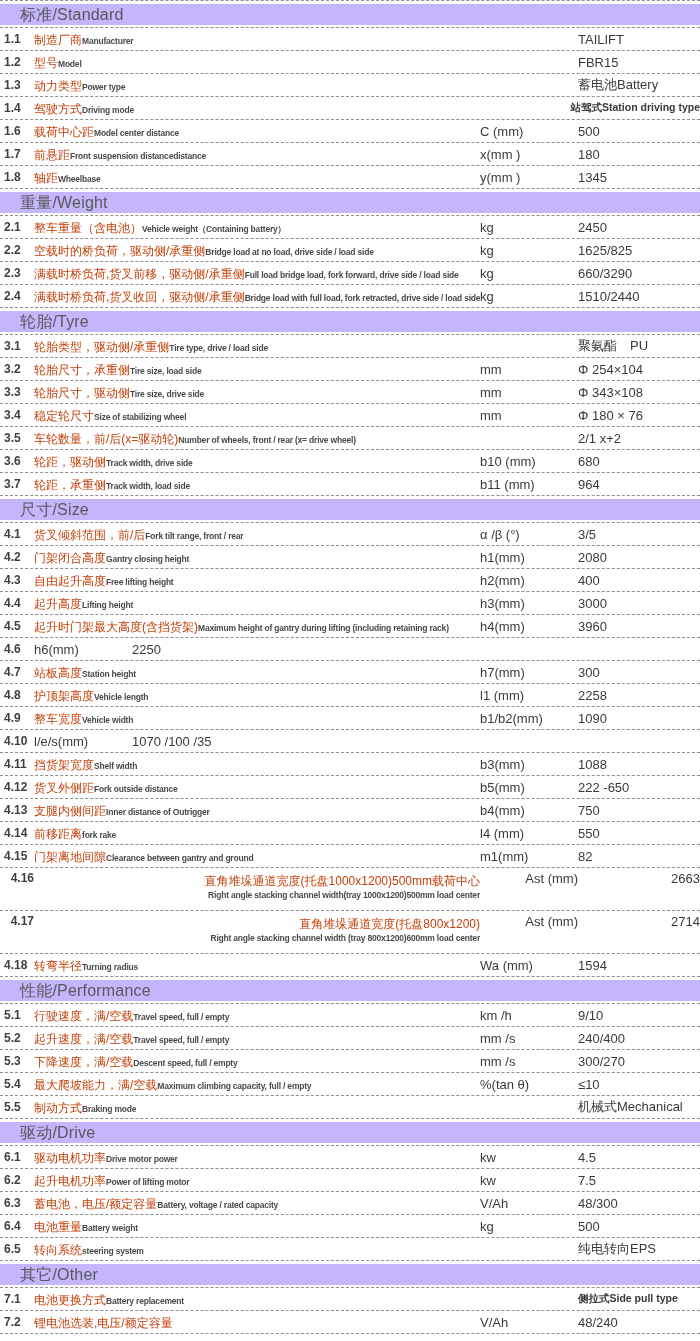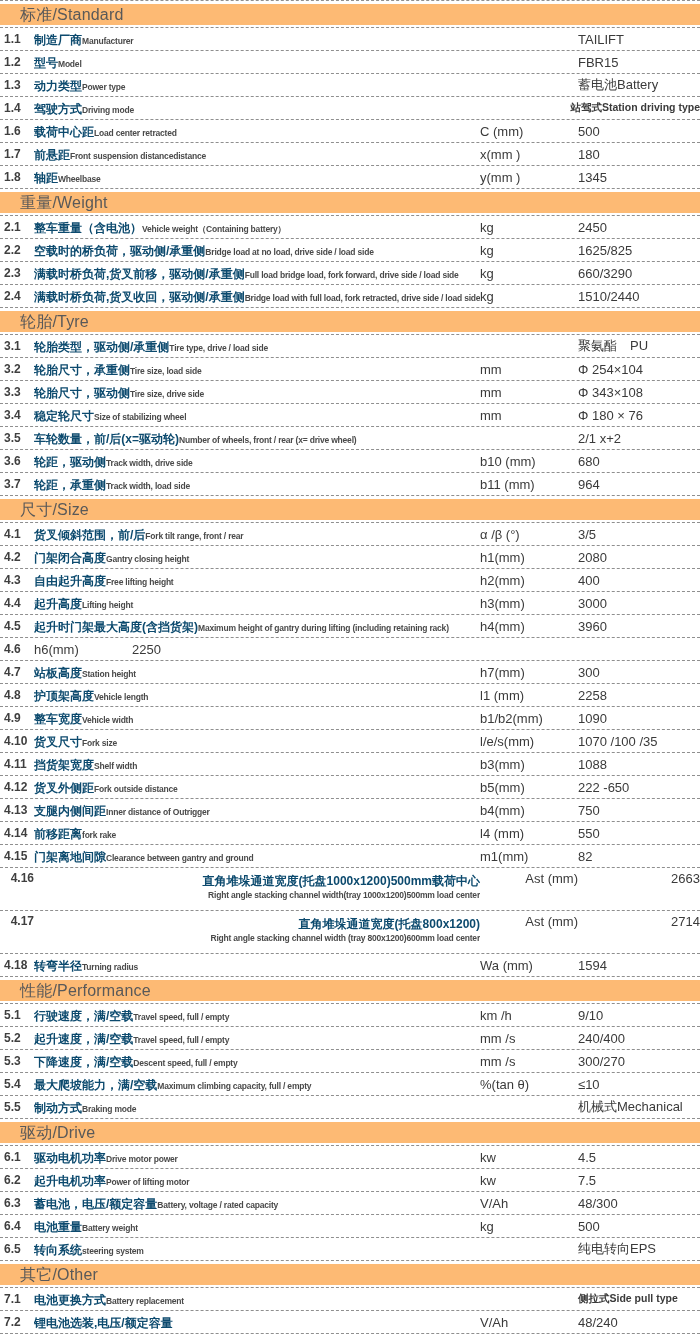--- a/index.html
+++ b/index.html
@@ -14,21 +14,21 @@
     border-top: 1px dashed #8f8f8f;
     box-sizing: border-box;
   }
   
   .sec-header {
     border-bottom: 1px dashed #8f8f8f;
     padding: 3px 0 2px 0;
     background: #ffffff;
   }
   .sec-band {
-    background: #fdba74;
+    background: #c4b5fd;
     height: 21px;
     line-height: 21px;
     padding-left: 20px;
     font-size: 16px;
     font-weight: normal;
     color: #595959;
     letter-spacing: 0.2px;
   }
   .row {
     display: flex;
@@ -55,22 +55,22 @@
   .cell-label {
     flex: 1 1 auto;
     min-width: 0;
     white-space: nowrap;
     overflow: hidden;
     line-height: 1.1;
   }
   .row.stacked .cell-label { white-space: normal; }
   .lbl-zh {
     font-size: 12px;
-    font-weight: bold;
-    color: #0c4a6e;
+    font-weight: normal;
+    color: #c2410c;
   }
   .lbl-en {
     font-size: 8.5px;
     font-weight: bold;
     color: #4a4a4a;
     letter-spacing: -0.2px;
   }
   .row.stacked .lbl-en {
     display: block;
     margin-left: 0;
@@ -117,21 +117,21 @@
         <span class="cell-value">蓄电池Battery</span>
       </div>
       <div class="row">
         <span class="cell-no">1.4</span>
         <span class="cell-label"><span class="lbl-zh">驾驶方式</span><span class="lbl-en">Driving mode</span></span>
         <span class="cell-unit"></span>
         <span class="cell-value long">站驾式Station driving type</span>
       </div>
       <div class="row">
         <span class="cell-no">1.6</span>
-        <span class="cell-label"><span class="lbl-zh">载荷中心距</span><span class="lbl-en">Load center retracted</span></span>
+        <span class="cell-label"><span class="lbl-zh">载荷中心距</span><span class="lbl-en">Model center distance</span></span>
         <span class="cell-unit">C (mm)</span>
         <span class="cell-value">500</span>
       </div>
       <div class="row">
         <span class="cell-no">1.7</span>
         <span class="cell-label"><span class="lbl-zh">前悬距</span><span class="lbl-en">Front suspension distancedistance</span></span>
         <span class="cell-unit">x(mm )</span>
         <span class="cell-value">180</span>
       </div>
       <div class="row">
@@ -269,21 +269,20 @@
         <span class="cell-value">2258</span>
       </div>
       <div class="row">
         <span class="cell-no">4.9</span>
         <span class="cell-label"><span class="lbl-zh">整车宽度</span><span class="lbl-en">Vehicle width</span></span>
         <span class="cell-unit">b1/b2(mm)</span>
         <span class="cell-value">1090</span>
       </div>
       <div class="row">
         <span class="cell-no">4.10</span>
-        <span class="cell-label"><span class="lbl-zh">货叉尺寸</span><span class="lbl-en">Fork size</span></span>
         <span class="cell-unit">l/e/s(mm)</span>
         <span class="cell-value">1070 /100 /35</span>
       </div>
       <div class="row">
         <span class="cell-no">4.11</span>
         <span class="cell-label"><span class="lbl-zh">挡货架宽度</span><span class="lbl-en">Shelf width</span></span>
         <span class="cell-unit">b3(mm)</span>
         <span class="cell-value">1088</span>
       </div>
       <div class="row">

